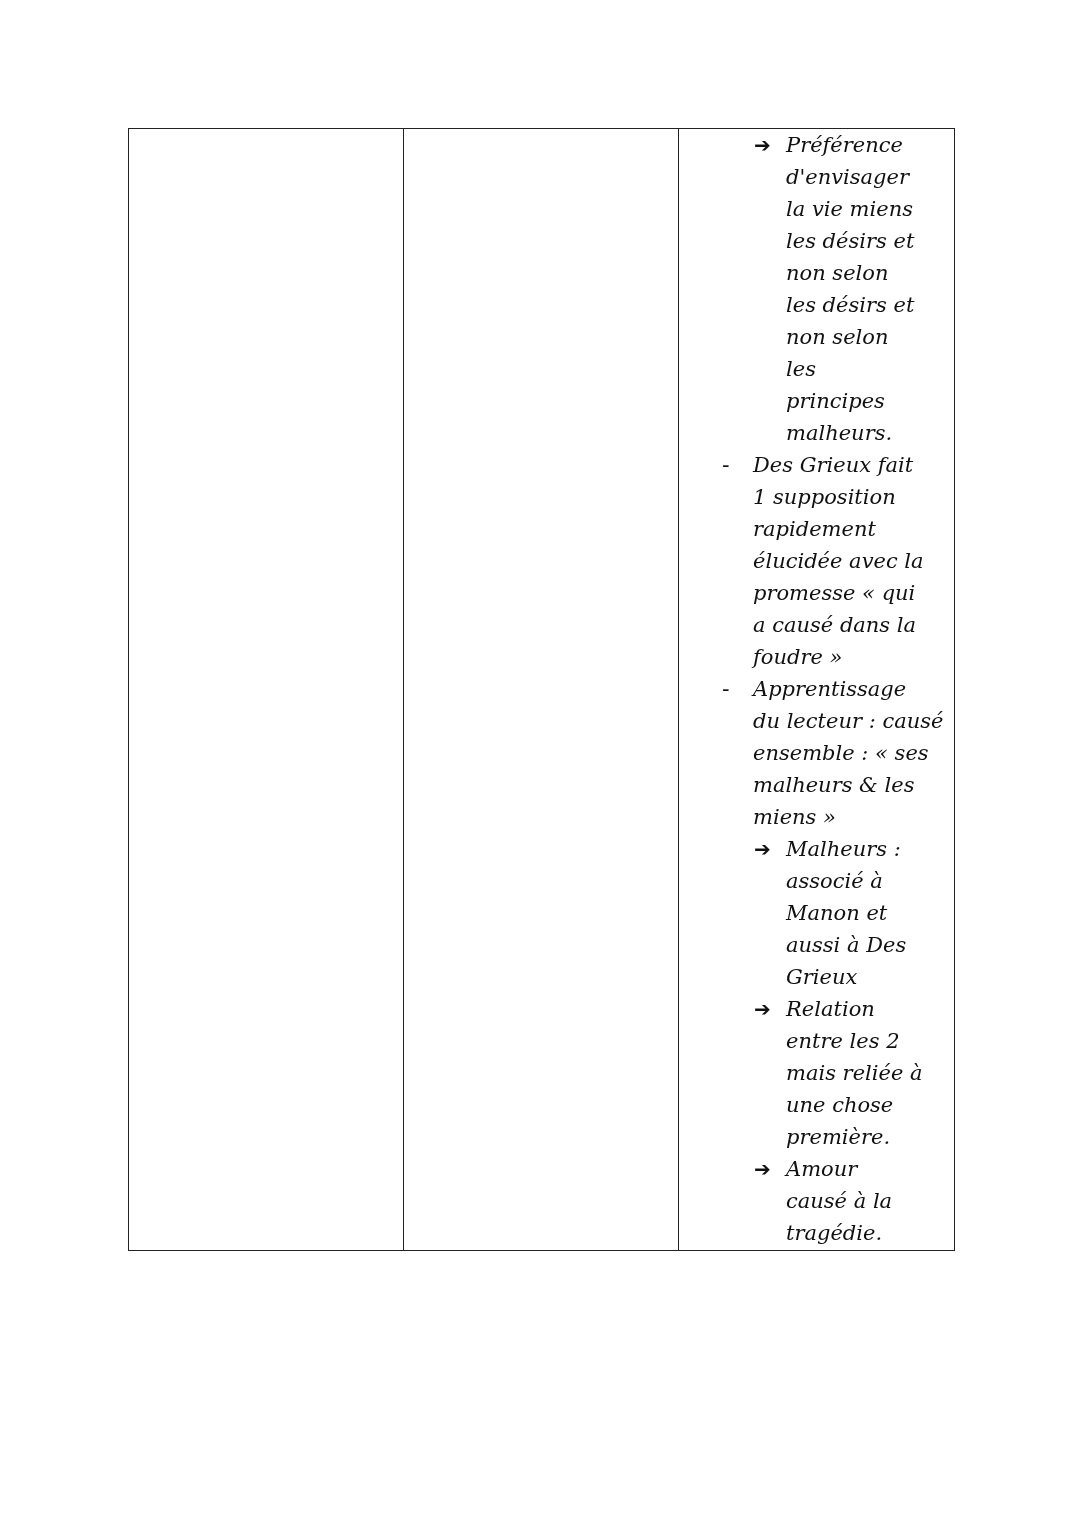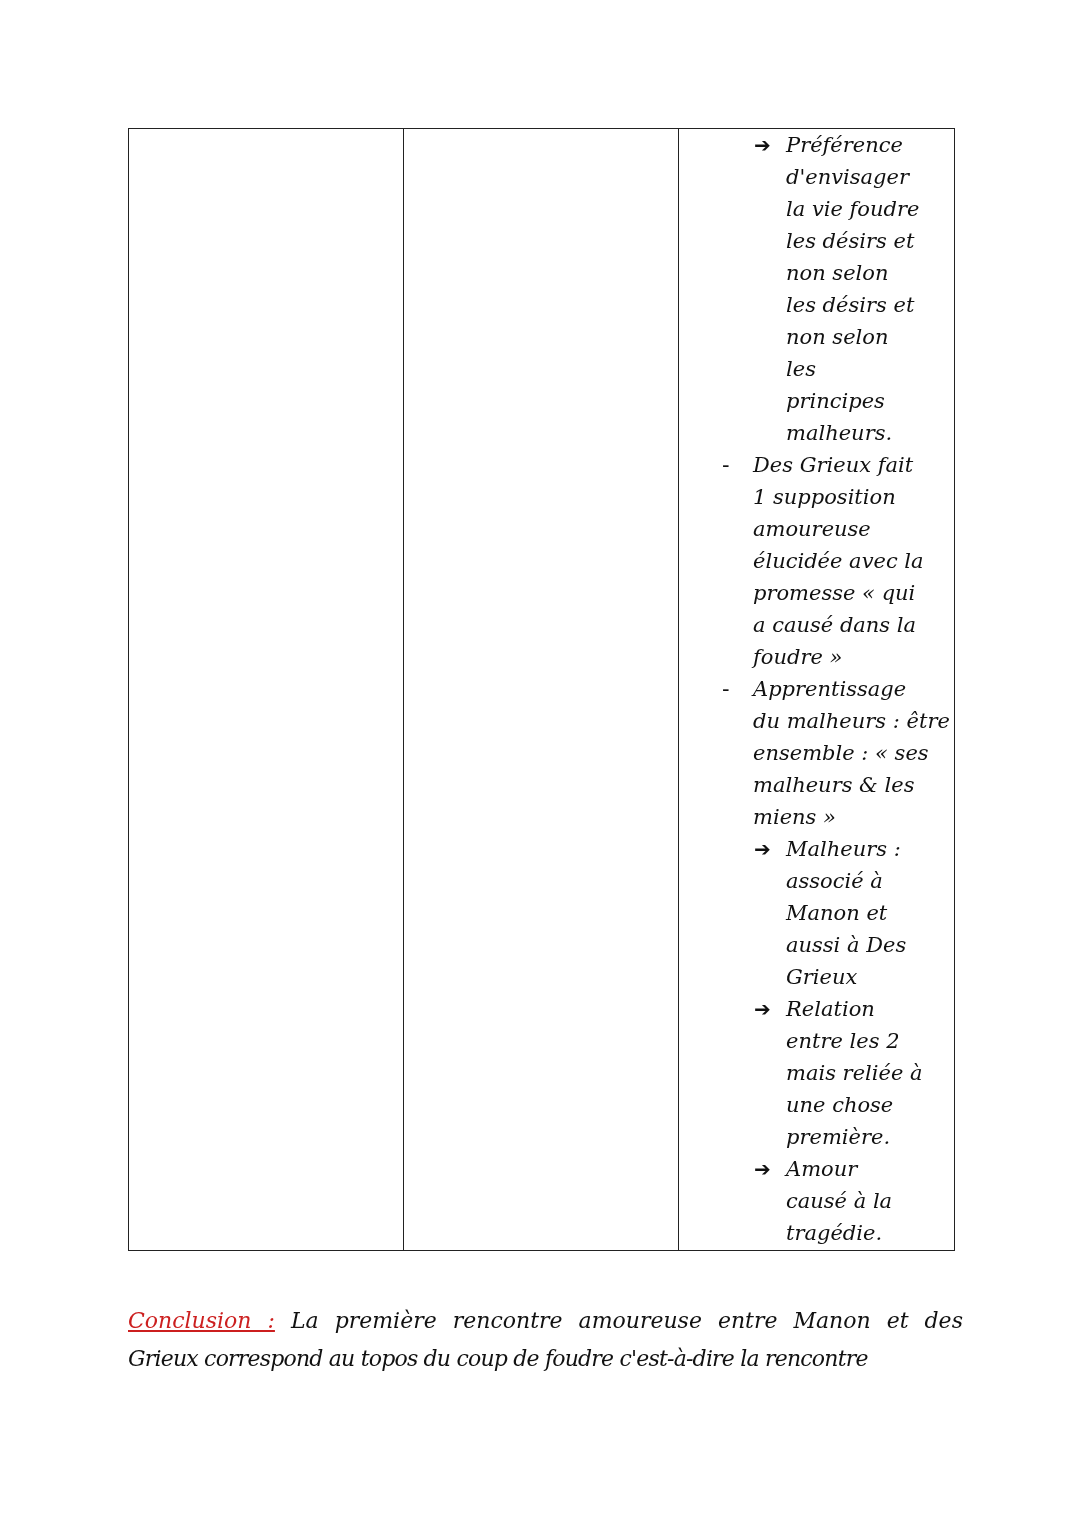--- a/index.html
+++ b/index.html
@@ -53,45 +53,45 @@
         <tr>
       <td class="col1"><span></span></td>
       <td class="col2"><span></span></td>
       <td class="col3">
         <div class="cell-content">
 
           <div class="arrow-item">
             <span class="arrow">➔</span>
             <span class="text-line">Préférence</span>
             <span class="text-line">d'envisager</span>
-            <span class="text-line">la vie foudre</span>
+            <span class="text-line">la vie miens</span>
             <span class="text-line">les désirs et</span>
             <span class="text-line">non selon</span>
             <span class="text-line">les désirs et</span>
             <span class="text-line">non selon</span>
             <span class="text-line">les</span>
             <span class="text-line">principes</span>
             <span class="text-line">malheurs.</span>
           </div>
 
           <div class="dash-item">
             <span class="dash">-</span>
             <span class="text-line">Des Grieux fait</span>
             <span class="text-line">1 supposition</span>
-            <span class="text-line">amoureuse</span>
+            <span class="text-line">rapidement</span>
             <span class="text-line">élucidée avec la</span>
             <span class="text-line">promesse « qui</span>
             <span class="text-line">a causé dans la</span>
             <span class="text-line">foudre »</span>
           </div>
 
           <div class="dash-item">
             <span class="dash">-</span>
             <span class="text-line">Apprentissage</span>
-            <span class="text-line">du malheurs : être</span>
+            <span class="text-line">du lecteur : causé</span>
             <span class="text-line">ensemble : « ses</span>
             <span class="text-line">malheurs &amp; les</span>
             <span class="text-line">miens »</span>
           </div>
 
           <div class="arrow-item">
             <span class="arrow">➔</span>
             <span class="text-line">Malheurs :</span>
             <span class="text-line">associé à</span>
             <span class="text-line">Manon et</span>
@@ -114,17 +114,13 @@
             <span class="text-line">causé à la</span>
             <span class="text-line">tragédie.</span>
           </div>
 
         </div>
       </td>
     </tr>
   </tbody>
     </table>
 
-  <div class="conclusion">
-    <span class="line line1"><span class="label">Conclusion :</span><span> La première rencontre amoureuse entre Manon et des</span></span>
-    <span class="line line2">Grieux correspond au topos du coup de foudre c'est-à-dire la rencontre</span>
-  </div>
 </div>
 
 </body></html>

